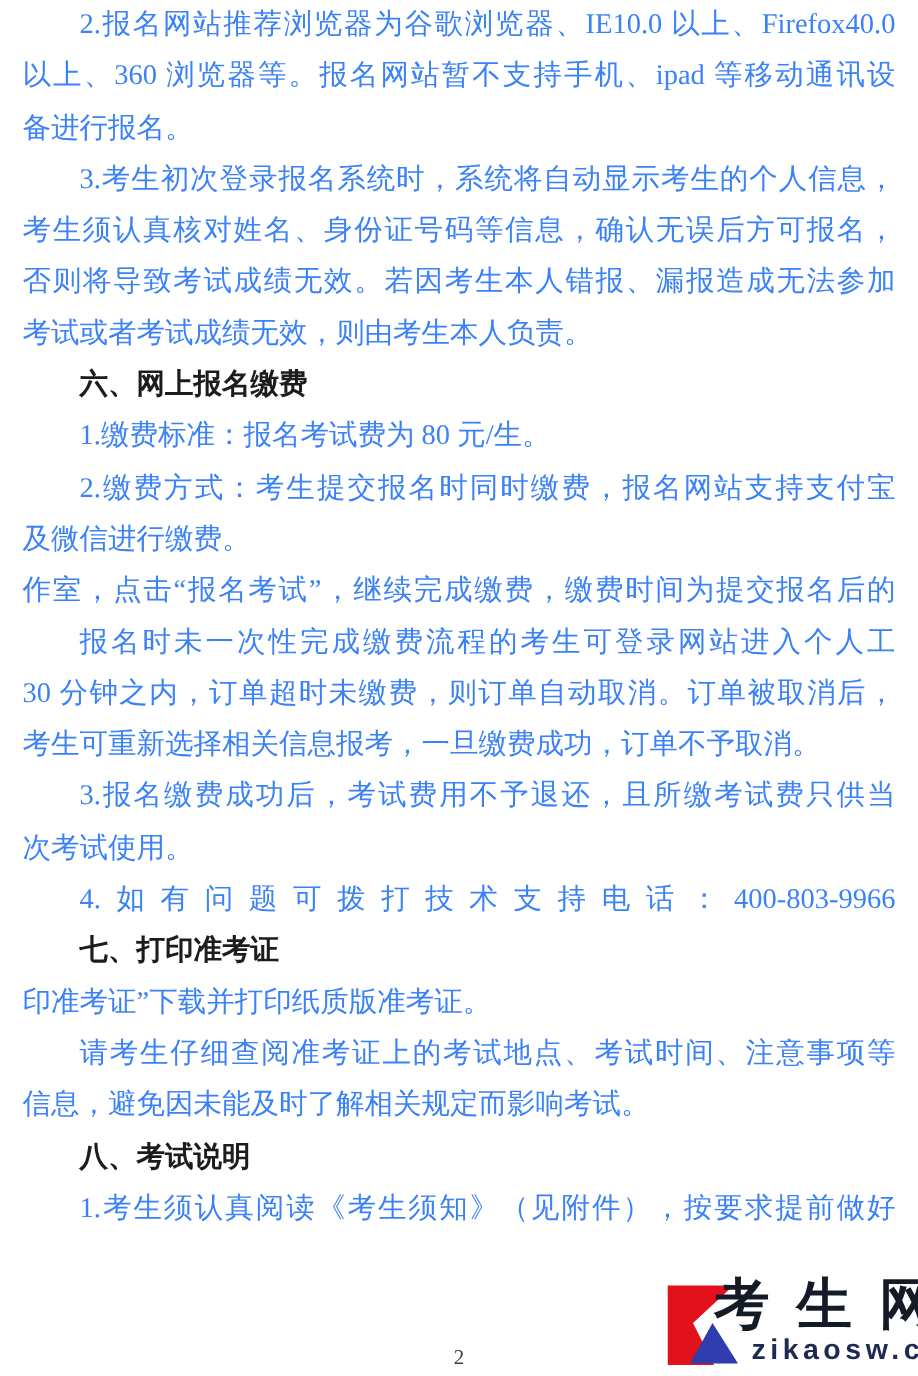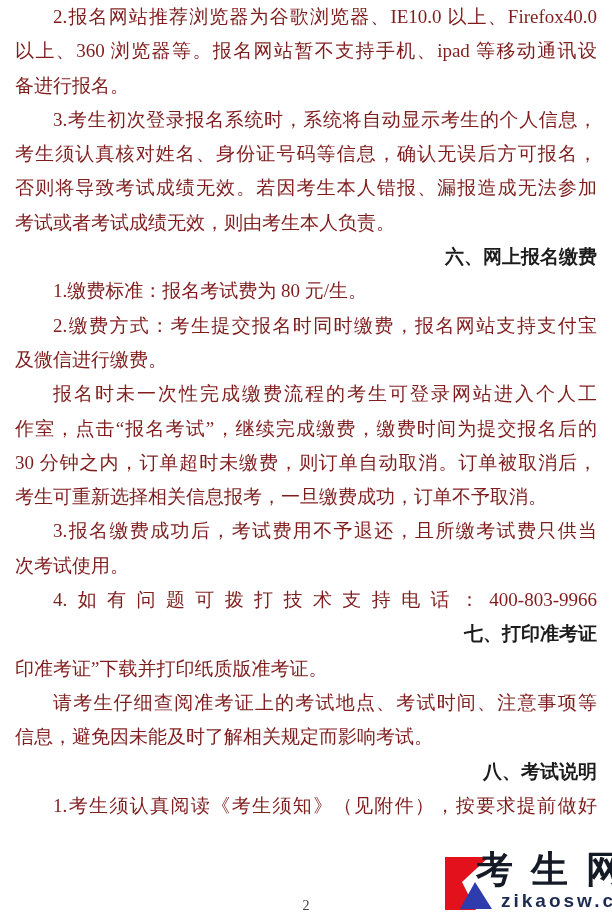--- a/index.html
+++ b/index.html
@@ -17,37 +17,36 @@
     position: absolute;
     top: 0;
     left: 15px;
     width: 582px;
   }
 
   .line {
     height: 34.3px;
     line-height: 34.3px;
     font-size: 19px;
-    color: #7f1d1d;
+    color: #3b82f6;
     white-space: nowrap;
     overflow: visible;
   }
   .line.ind { padding-left: 38px; }
   .line.j {
     white-space: normal;
     text-align: justify;
     text-align-last: justify;
     text-justify: inter-character;
   }
   .line.h {
     font-family: "Liberation Sans", "DejaVu Sans", sans-serif;
     font-weight: bold;
     color: #1c1c1c;
     text-align-last: auto;
-    text-align: right;
   }
 
   .page-num {
     position: absolute;
     bottom: 3px;
     left: 0;
     width: 100%;
     text-align: center;
     font-size: 14px;
     color: #3f3f3f;
@@ -104,22 +103,22 @@
       <div class="line j">以上、360 浏览器等。报名网站暂不支持手机、ipad 等移动通讯设</div>
       <div class="line">备进行报名。</div>
       <div class="line ind j">3.考生初次登录报名系统时，系统将自动显示考生的个人信息，</div>
       <div class="line j">考生须认真核对姓名、身份证号码等信息，确认无误后方可报名，</div>
       <div class="line j">否则将导致考试成绩无效。若因考生本人错报、漏报造成无法参加</div>
       <div class="line">考试或者考试成绩无效，则由考生本人负责。</div>
       <div class="line ind h">六、网上报名缴费</div>
       <div class="line ind">1.缴费标准：报名考试费为 80 元/生。</div>
       <div class="line ind j">2.缴费方式：考生提交报名时同时缴费，报名网站支持支付宝</div>
       <div class="line">及微信进行缴费。</div>
+      <div class="line j">作室，点击“报名考试”，继续完成缴费，缴费时间为提交报名后的</div>
       <div class="line ind j">报名时未一次性完成缴费流程的考生可登录网站进入个人工</div>
-      <div class="line j">作室，点击“报名考试”，继续完成缴费，缴费时间为提交报名后的</div>
       <div class="line j">30 分钟之内，订单超时未缴费，则订单自动取消。订单被取消后，</div>
       <div class="line">考生可重新选择相关信息报考，一旦缴费成功，订单不予取消。</div>
       <div class="line ind j">3.报名缴费成功后，考试费用不予退还，且所缴考试费只供当</div>
       <div class="line">次考试使用。</div>
       <div class="line ind j">4.如有问题可拨打技术支持电话：400-803-9966</div>
       <div class="line ind h">七、打印准考证</div>
       <div class="line">印准考证”下载并打印纸质版准考证。</div>
       <div class="line ind j">请考生仔细查阅准考证上的考试地点、考试时间、注意事项等</div>
       <div class="line">信息，避免因未能及时了解相关规定而影响考试。</div>
       <div class="line ind h">八、考试说明</div>

